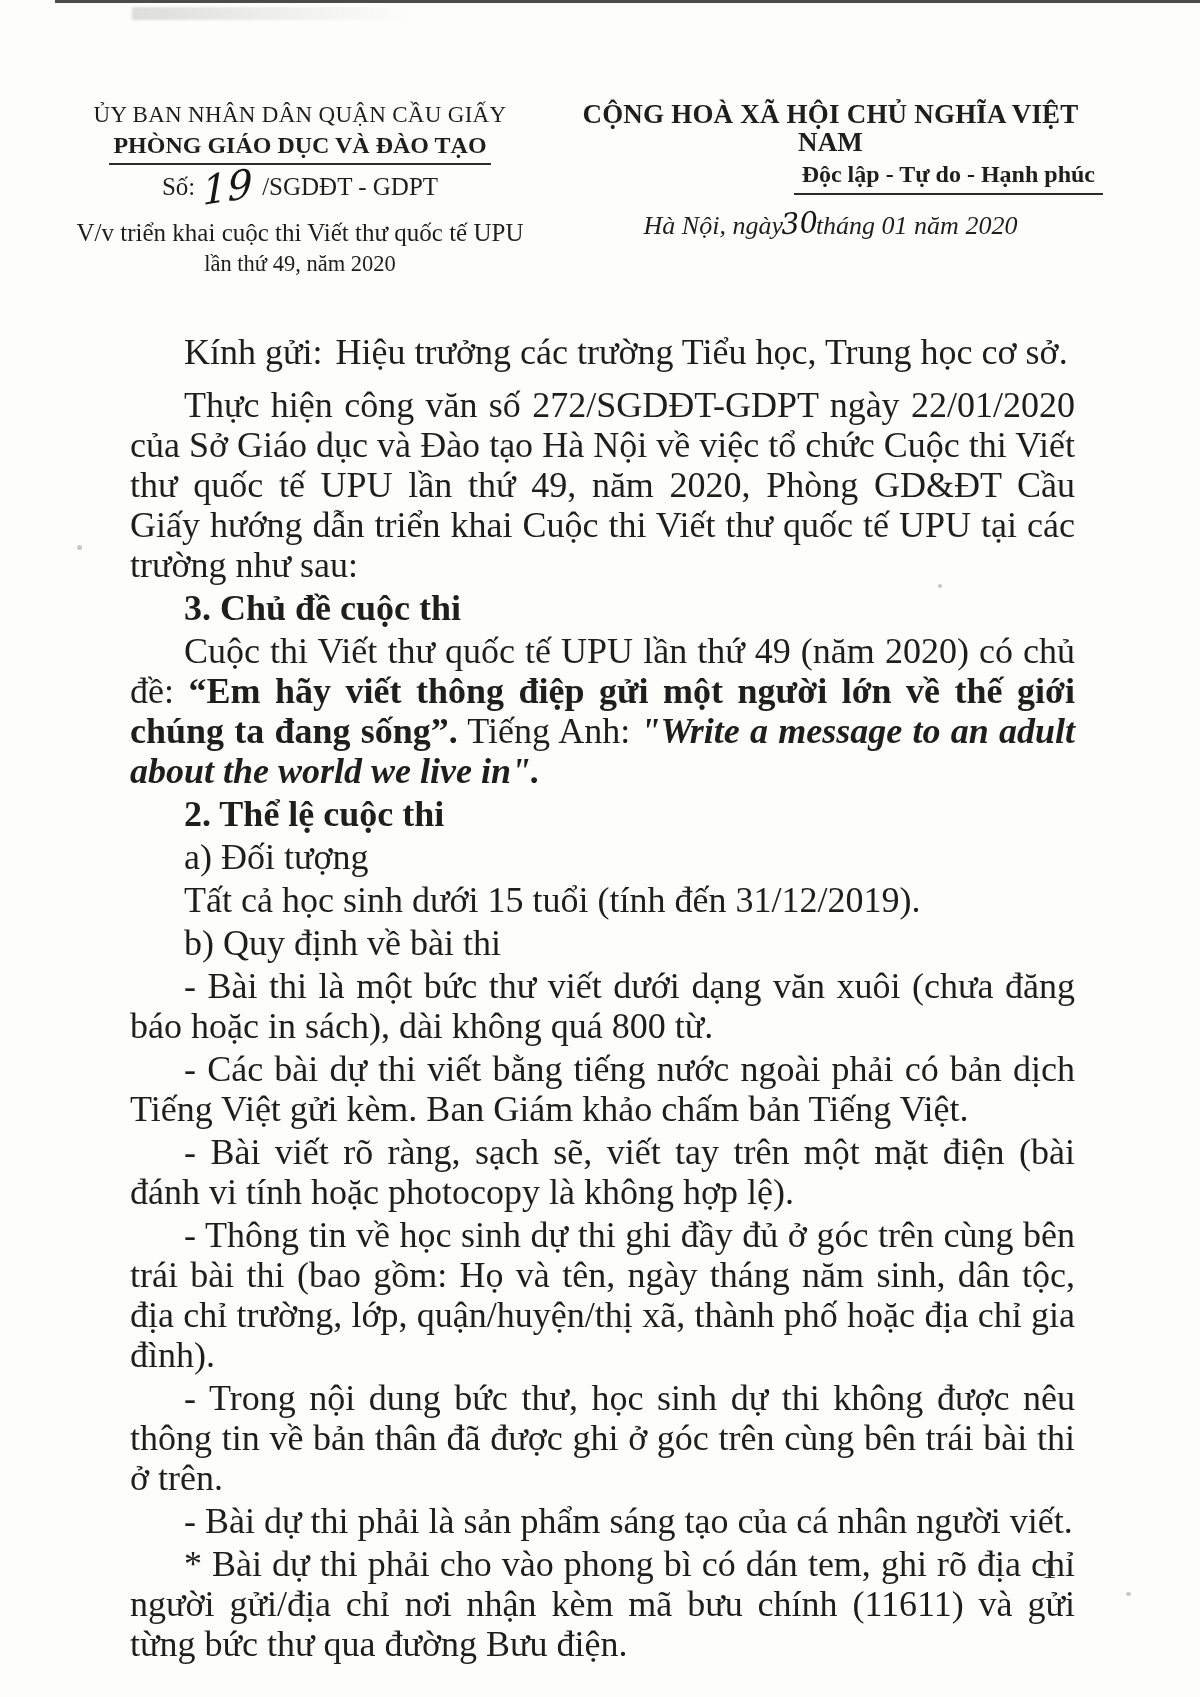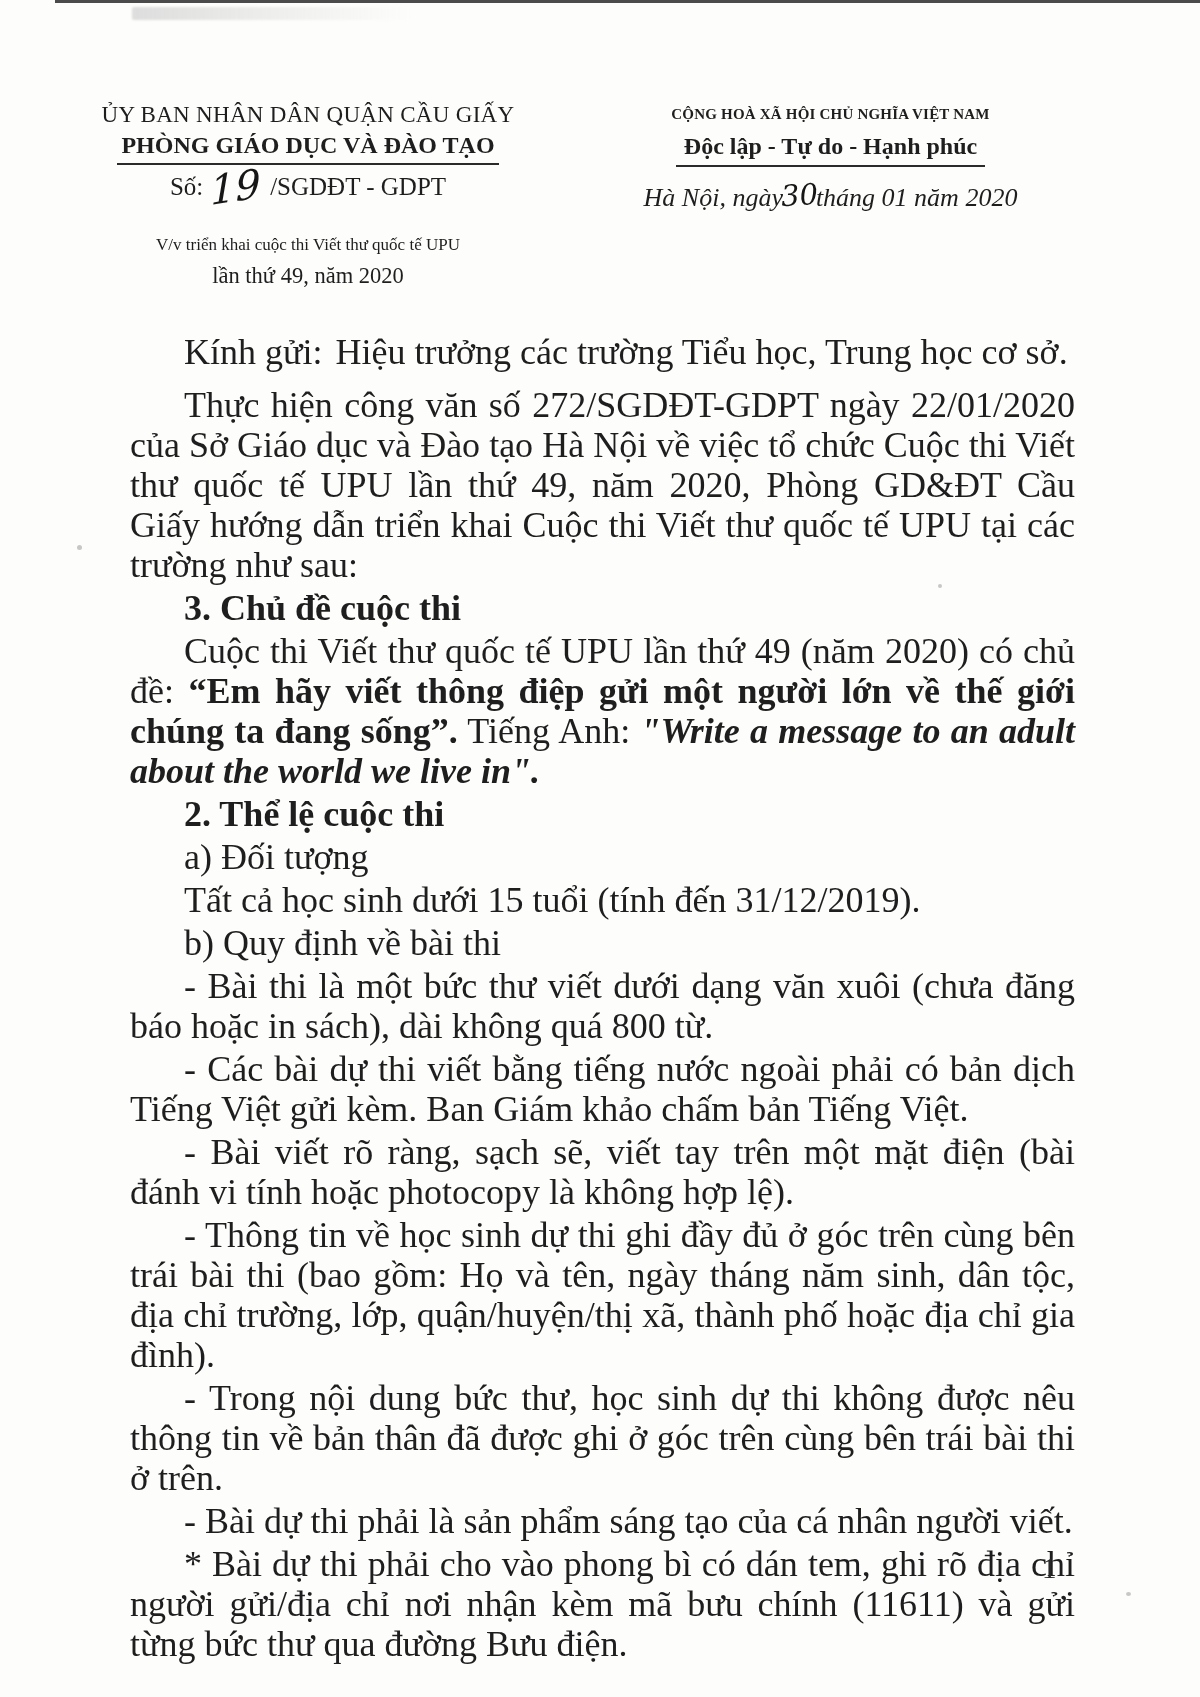--- a/index.html
+++ b/index.html
@@ -13,32 +13,32 @@
     overflow:hidden;
   }
   
   .scan-topline { position:absolute; top:0; left:55px; right:0; height:3px; background:#4b4b4b; }
   .scan-smudge  { position:absolute; top:7px; left:132px; width:280px; height:13px;
                   background:linear-gradient(90deg, rgba(140,140,140,.28), rgba(160,160,160,.14) 55%, rgba(180,180,180,0));
                   filter:blur(1px); border-radius:2px; }
   .speck { position:absolute; background:#9a9a9a; border-radius:50%; opacity:.55; }
 
   
-  .hdr-left  { position:absolute; top:100px; left:78px;  width:460px; text-align:center; }
+  .hdr-left  { position:absolute; top:100px; left:70px;  width:460px; text-align:center; }
   .hdr-right { position:absolute; top:100px; left:558px; width:545px; text-align:center; }
   .org-parent   { font-size:23px; line-height:30px; letter-spacing:.3px; }
   .org-name     { font-size:24px; line-height:30px; font-weight:bold; }
   .org-name .u  { display:inline-block; border-bottom:2px solid #2b2b2b; padding:0 4px 3px;text-align:right; }
   .so-line      { margin-top:4px; font-size:25px; line-height:36px; height:44px; }
   .hand         { font-family:"DejaVu Serif", serif; font-style:italic; color:#161616; }
   .hand-19      { display:inline-block; font-size:40px; line-height:20px; transform:rotate(-9deg) skewX(-8deg); margin:0 9px 0 7px; vertical-align:-6px; }
-  .vv-line1     { margin-top:16px; font-size:17px; line-height:31px; }
+  .vv-line1     { margin-top:4px; font-size:25px; line-height:31px; }
   .vv-line2     { font-size:22.5px; line-height:31px; }
-  .motto1       { font-size:15px; line-height:28px; font-weight:bold; letter-spacing:.2px; }
-  .motto2       { margin-top:3px; font-size:24px; line-height:30px; font-weight:bold; }
+  .motto1       { font-size:27px; line-height:28px; font-weight:bold; letter-spacing:.2px; }
+  .motto2       { margin-top:3px; font-size:24px; line-height:30px; font-weight:bold;text-align:right; }
   .motto2 .u    { display:inline-block; border-bottom:2px solid #2b2b2b; padding:0 8px 4px; }
   .date-line    { margin-top:11px; font-size:26px; line-height:34px; font-style:italic; }
   .hand-30      { display:inline-block; font-size:29px; margin:0 -2px; transform:rotate(-4deg); vertical-align:1px; }
 
   
   .doc-body { position:absolute; top:332px; left:130px; width:945px;
               font-size:36px; line-height:40px; text-align:justify; }
   .doc-body p { margin:0 0 3px; text-indent:54px; }
   .salutation { text-align:left; text-indent:152px; margin:0 0 13px 0 !important; }
   .salutation .txt { margin-left:13px; }

